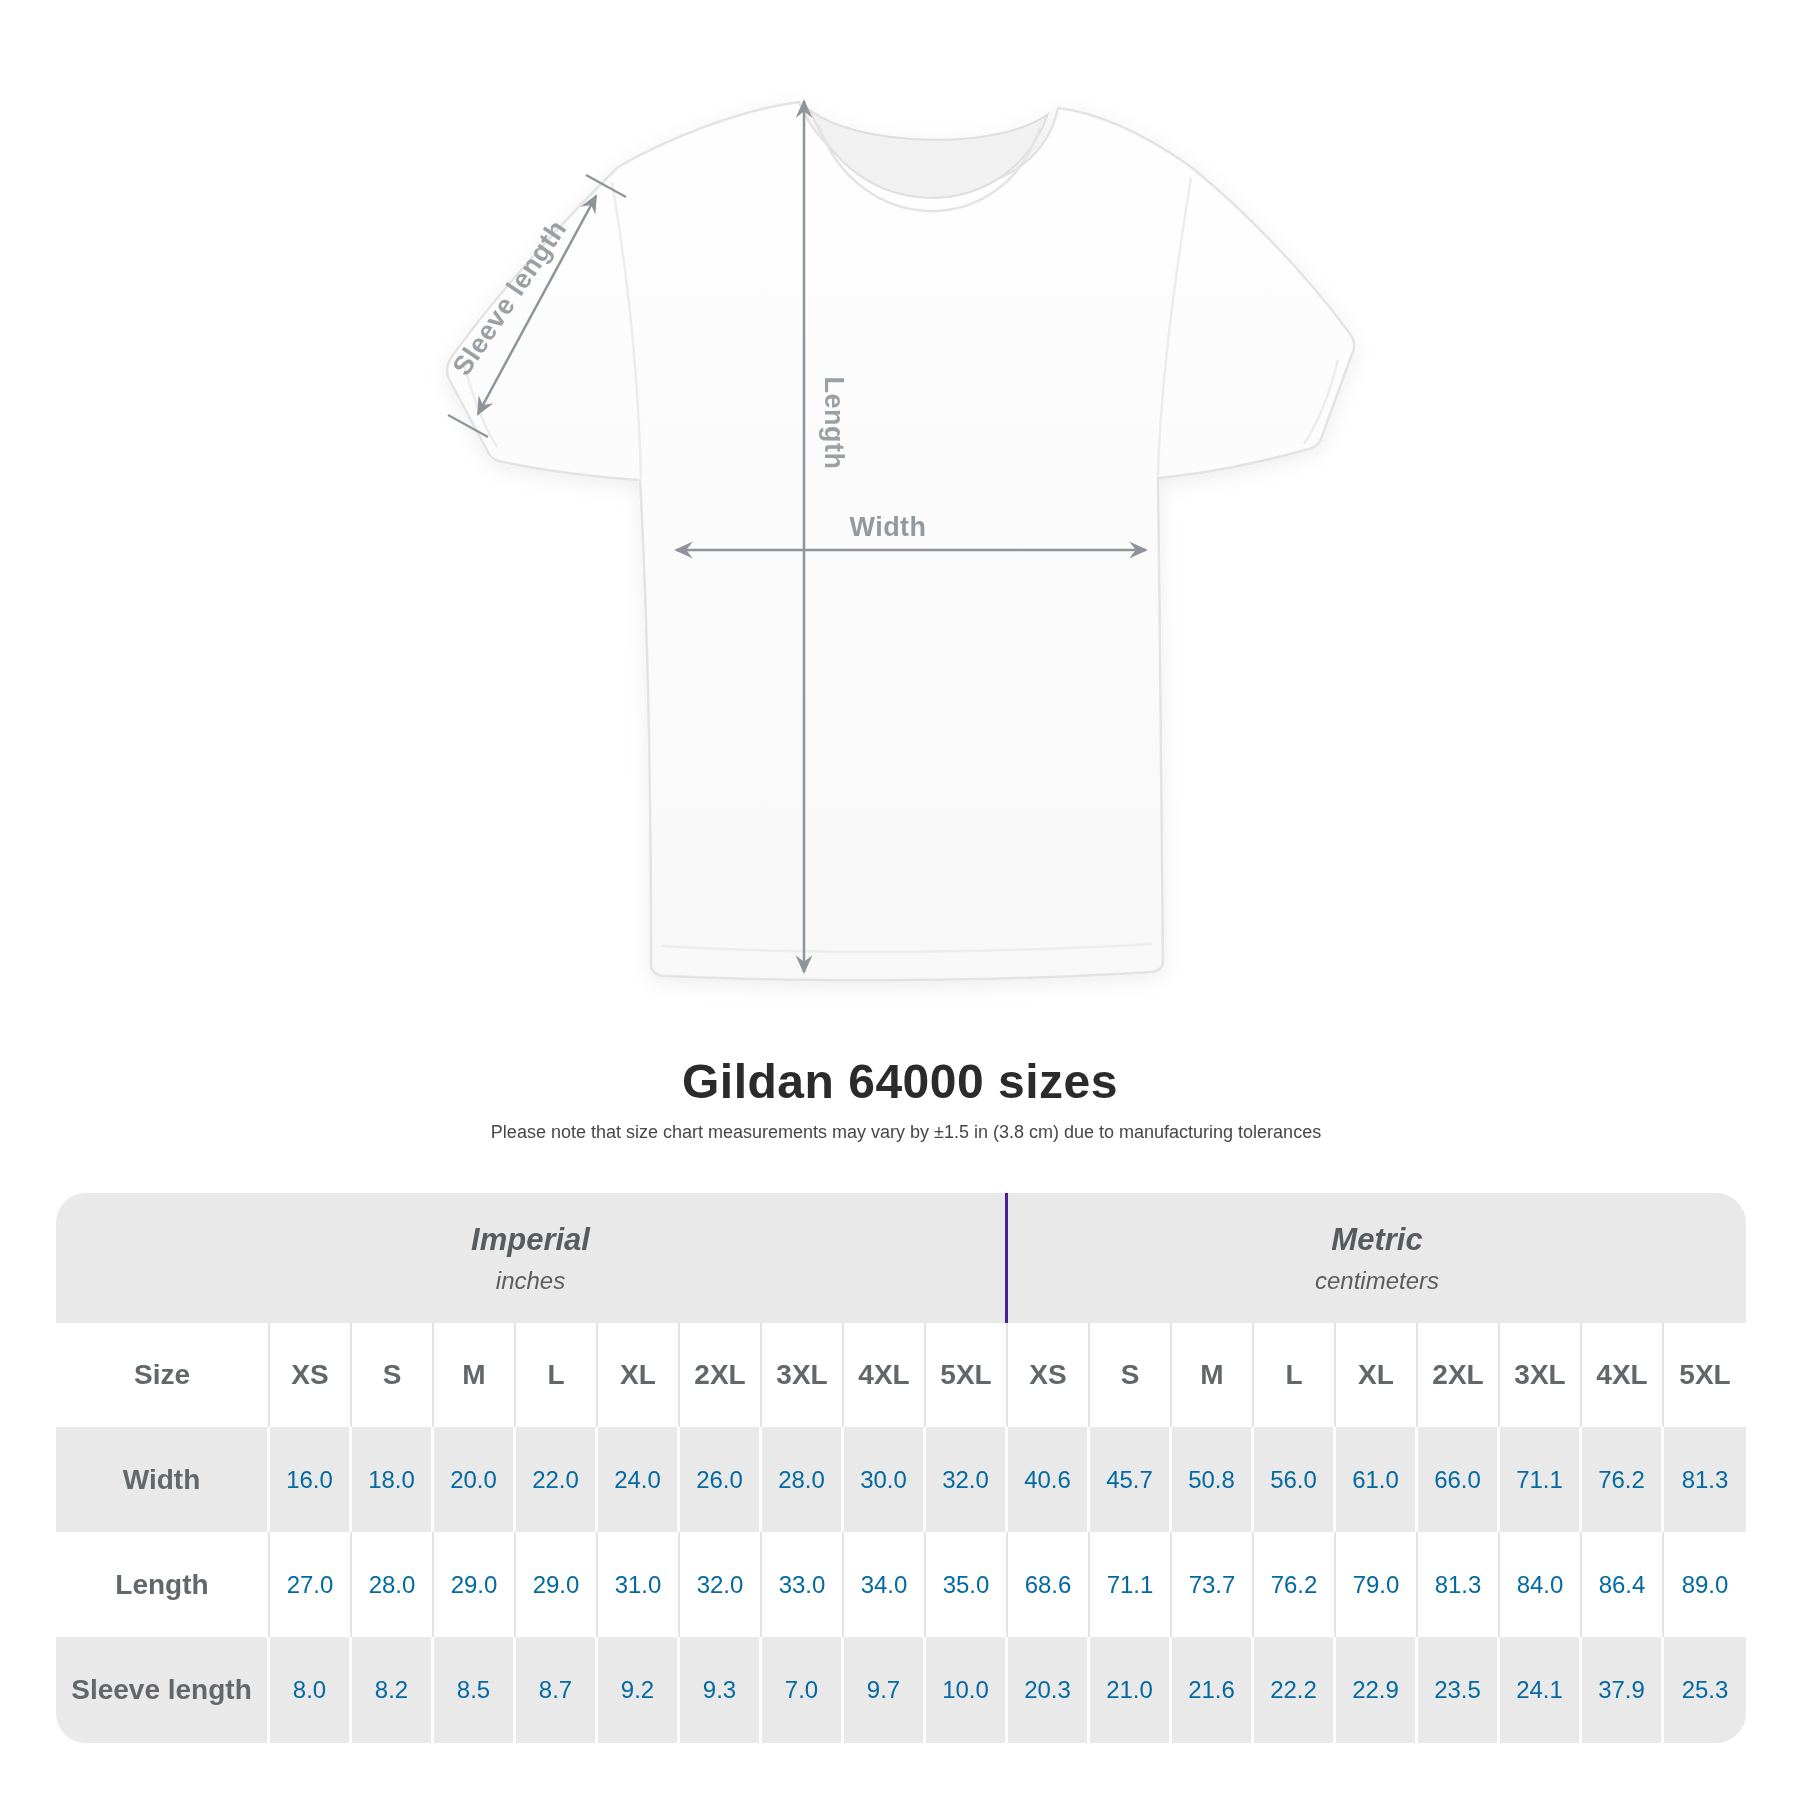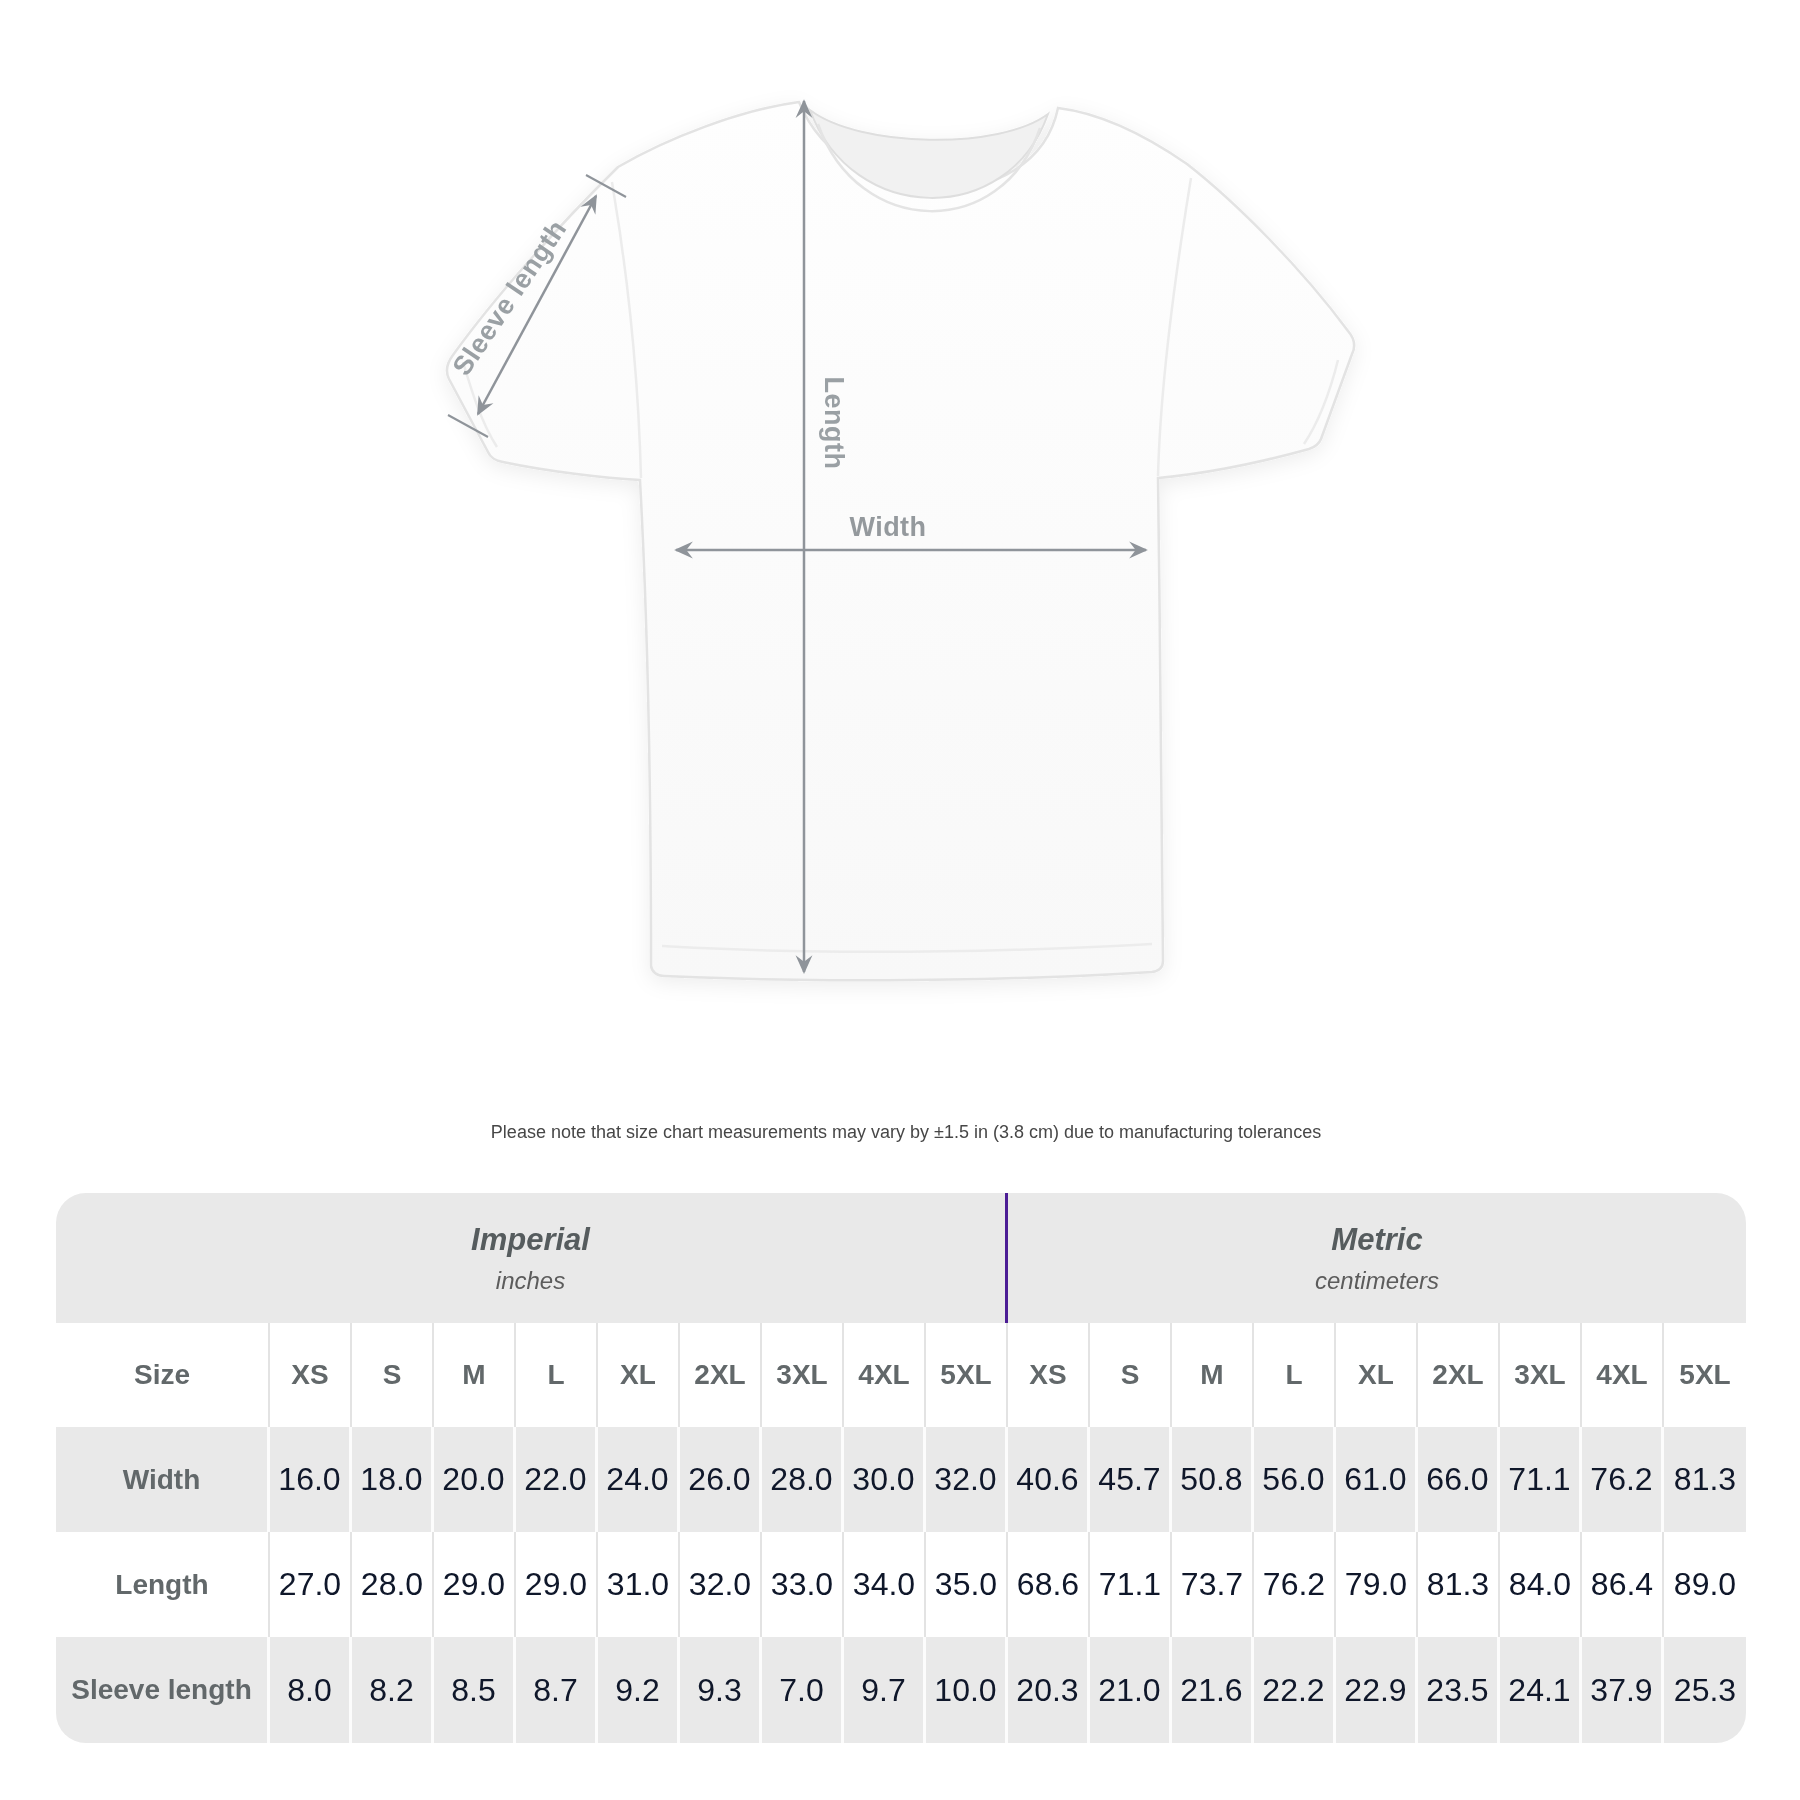--- a/index.html
+++ b/index.html
@@ -37,21 +37,21 @@
   .band {
     background:#e9e9e9; display:flex; flex-direction:column;
     align-items:center; justify-content:center; gap:9px;
   }
   .band.imperial { grid-column:1 / 11; border-radius:30px 0 0 0; border-right:3px solid #4c1d95; }
   .band.metric   { grid-column:11 / 20; border-radius:0 30px 0 0;align-items:center; }
   .band-title { font-size:31px; font-weight:bold; font-style:italic; color:#565c5e; }
   .band-sub   { font-size:24px; font-style:italic; color:#5c5c5c; }
   .c { display:flex; align-items:center; justify-content:center; }
   .head { font-weight:bold; font-size:28px; color:#62686a; }
-  .val  { font-size:32px; color:#0f172a; }
+  .val  { font-size:24px; color:#0369a1; }
   .rw { background:#ffffff; border-right:2px solid #e3e3e3; }
   .rg { background:#e9e9e9; border-right:3px solid #fcfcfc; }
   .last { border-right:none; }
   .bl { border-radius:0 0 0 30px; }
   .br { border-radius:0 0 30px 0; }
 </style>
 </head>
 <body>
 
 <div class="page">
@@ -109,20 +109,21 @@
         <line x1="448" y1="415" x2="488" y2="437" stroke-width="2"></line>
         <line x1="586" y1="175" x2="626" y2="197" stroke-width="2"></line>
       </g>
     </svg>
 
     <div class="mlabel sleeve">Sleeve length</div>
     <div class="mlabel length">Length</div>
     <div class="mlabel width">Width</div>
   </div>
 
+  <div class="title">Gildan 64000 sizes</div>
   <div class="subtitle">Please note that size chart measurements may vary by ±1.5 in (3.8 cm) due to manufacturing tolerances</div>
 
   <div class="size-grid">
     <div class="band imperial">
       <div class="band-title">Imperial</div>
       <div class="band-sub">inches</div>
     </div>
     <div class="band metric">
       <div class="band-title">Metric</div>
       <div class="band-sub">centimeters</div>

